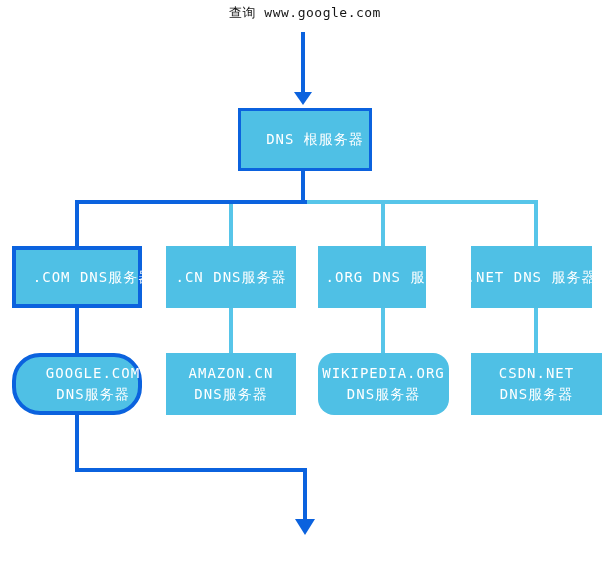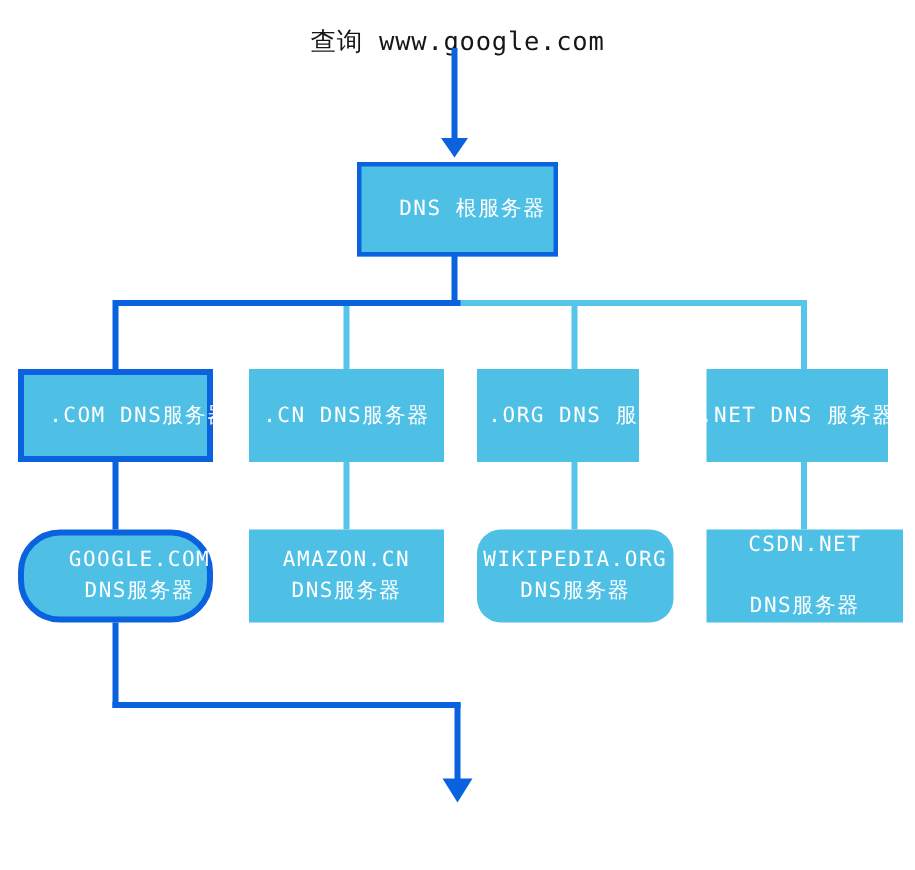--- a/index.html
+++ b/index.html
@@ -14,24 +14,23 @@
     background: #ffffff;
     font-family: "DejaVu Sans Mono", "Liberation Mono", monospace;
     overflow: hidden;
   }
   .caption {
     position: absolute;
     left: 0;
     width: 610px;
     text-align: center;
     color: #161616;
-    font-size: 17px;
+    font-size: 13px;
     letter-spacing: 0.5px;
     white-space: pre;
-    margin-top: 12px;
   }
   .node {
     position: absolute;
     background: #4fc0e5;
     color: #ffffff;
     font-size: 14px;
     letter-spacing: 1px;
     display: flex;
     flex-direction: column;
     align-items: center;
@@ -114,21 +113,21 @@
     <span>DNS服务器</span>
   </div>
   <div class="node" style="left:166px;top:353px;width:130px;height:62px;">
     <span>AMAZON.CN</span>
     <span>DNS服务器</span>
   </div>
   <div class="node" style="left:318px;top:353px;width:131px;height:62px;border-radius:16px;">
     <span>WIKIPEDIA.ORG</span>
     <span>DNS服务器</span>
   </div>
-  <div class="node" style="left:471px;top:353px;width:131px;height:62px;justify-content:space-between;">
+  <div class="node" style="left:471px;top:353px;width:131px;height:62px;">
     <span>CSDN.NET</span>
     <span>DNS服务器</span>
   </div>
 
   <div class="line-v dark" style="left:75px;top:415px;height:57px;"></div>
   <div class="line-h dark" style="left:75px;top:468px;width:232px;"></div>
   <div class="line-v dark" style="left:303px;top:468px;height:52px;"></div>
   <div class="arrowhead" style="left:295px;top:519px;border-left-width:10px;border-right-width:10px;border-top-width:16px;"></div>
 
 

